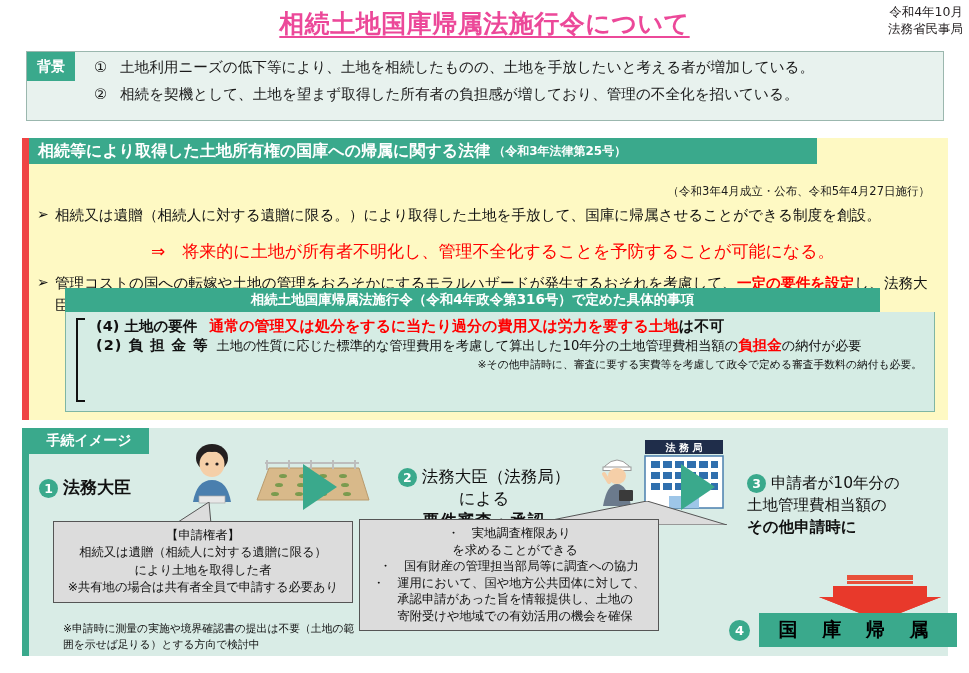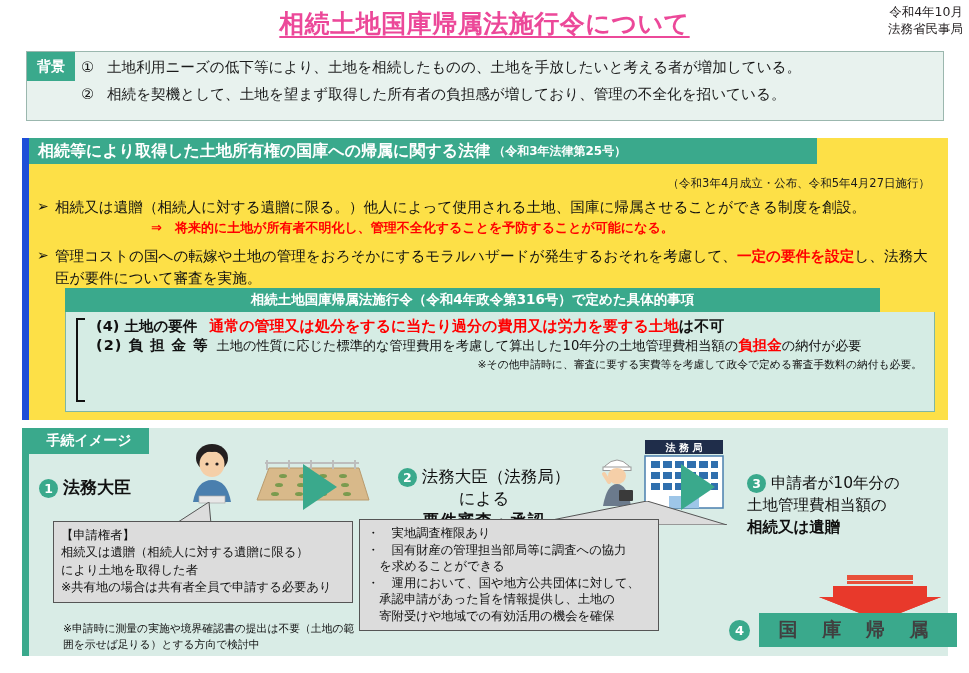--- a/index.html
+++ b/index.html
@@ -22,51 +22,51 @@
     text-underline-offset: 4px;
     text-decoration-thickness: 2px;
   }
   .issuer { position: absolute; right: 6px; top: 4px; text-align: right; line-height: 1.35; }
   .issuer div { font-size: 12.5px; color: #231f20; }
 
   
   .bg-box {
     position: absolute; left: 26px; top: 51px; width: 918px; height: 70px;
     background: #e8f2ee; border: 1px solid #9bb7ae;
-    display: flex; align-items: stretch;
+    display: flex; align-items: stretch; gap: 13px;
   }
   .bg-badge {
     width: 48px; background: #3aa98c; color: #fff;
     display: flex; align-items: center; justify-content: center;
     font-size: 14px; font-weight: bold;
     align-self: flex-start; height: 29px;
   }
   .bg-items { flex: 1; padding: 4px 0 0 6px; }
   .bg-item { display: flex; font-size: 14.6px; color: #1a1a1a; line-height: 1.55; margin-bottom: 4px; }
   .bg-num { width: 26px; flex: none; }
 
   
   .law {
     position: absolute; left: 22px; top: 138px; width: 926px; height: 282px;
-    border-left: 7px solid #1d4ed8;
-    background: #fde047;
+    border-left: 7px solid #ef4444;
+    background: #fef9c3;
   }
   .law-head {
     background: #3aa98c; color: #fff; height: 26px;
     display: flex; align-items: center; padding-left: 9px;
     width: 788px;
   }
   .law-head .h-main { font-size: 16px; font-weight: bold; }
   .law-head .h-sub { font-size: 12px; font-weight: bold; margin-left: 3px; }
-  .law-body { padding: 10px 10px 0 6px; position: relative; }
+  .law-body { padding: 18px 10px 0 6px; position: relative; }
   .enforce { text-align: right; font-size: 11.5px; color: #1a1a1a; padding-right: 8px; margin-top: 2px;}
   .bullet { display: flex; font-size: 14.6px; line-height: 1.5; color: #111; margin-top: 5px; }
   .bullet .mark { width: 20px; flex: none; font-size: 14px; color: #111; padding-left: 2px; }
   .bullet .btxt { flex: 1; }
-  .arrow-line { color: #ff0000; font-size: 13px; margin-left: 96px; display:block; margin-top: 0; font-weight: bold;}
+  .arrow-line { color: #ff0000; font-size: 17px; margin-left: 96px; display:block; margin-top: 13px;}
   .redb { color: #ff0000; font-weight: bold; }
 
   
   .ord {
     position: absolute; left: 36px; top: 150px; width: 870px; height: 112px;
   }
   .ord-head {
     background: #3aa98c; color: #fff; height: 24px; width: 815px;
     display: flex; align-items: center; justify-content: center;
     font-size: 13.5px; font-weight: bold;
@@ -106,30 +106,30 @@
     vertical-align: middle; margin-right: 5px;
   }
   .step1-title { position: absolute; left: 10px; top: 48px; font-size: 17px; font-weight: bold; color: #111; }
   .tri {
     position: absolute; width: 0; height: 0;
     border-top: 23px solid transparent; border-bottom: 23px solid transparent;
     border-left: 34px solid #3aa98c;
   }
   .callout {
     position: absolute; background: #dcdcdc; border: 1px solid #555;
-    font-size: 12.3px; color: #111; line-height: 1.42; padding: 5px 7px;
+    font-size: 12.3px; color: #111; line-height: 1.42; padding: 5px 7px; text-align: center;
   }
   .step2 { position: absolute; left: 330px; top: 38px; width: 250px; text-align: center; }
   .step2 .l1 { font-size: 16.5px; color: #111; }
   .step2 .l2 { font-size: 16.5px; color: #111; }
   .step2 .l3 { font-size: 16.5px; font-weight: bold; color: #111; letter-spacing: 1px; }
   .step3 { position: absolute; left: 718px; top: 44px; font-size: 15.5px; color: #111; line-height: 1.42; }
   .kokko {
     position: absolute; left: 730px; top: 185px; width: 198px; height: 34px;
-    background: #3aa98c; color: #404040; font-size: 19px; font-weight: bold;
+    background: #3aa98c; color: #000000; font-size: 19px; font-weight: bold;
     display: flex; align-items: center; justify-content: center; letter-spacing: 9px;
   }
   .red-arrow-wrap { position: absolute; left: 790px; top: 147px; }
   .footnote-sm { position: absolute; left: 34px; top: 193px; font-size: 10.8px; color: #111; line-height: 1.45; width: 300px;}
 </style>
 </head>
 <body>
 
 <div class="page">
 
@@ -159,21 +159,21 @@
     <div class="law-head">
       <span class="h-main">相続等により取得した土地所有権の国庫への帰属に関する法律</span>
       <span class="h-sub">（令和3年法律第25号）</span>
     </div>
     <div class="law-body">
       <div class="enforce">（令和3年4月成立・公布、令和5年4月27日施行）</div>
 
       <div class="bullet">
         <span class="mark">➢</span>
         <span class="btxt">
-          <span>相続又は遺贈（相続人に対する遺贈に限る。）他人によって使用される土地、国庫に帰属させることができる制度を創設。</span>
+          <span>相続又は遺贈（相続人に対する遺贈に限る。）により取得した土地を手放して、国庫に帰属させることができる制度を創設。</span>
           <span class="arrow-line">⇒　将来的に土地が所有者不明化し、管理不全化することを予防することが可能になる。</span>
         </span>
       </div>
 
       <div class="bullet" style="margin-top:8px;">
         <span class="mark">➢</span>
         <span class="btxt"><span>管理コストの国への転嫁や土地の管理をおろそかにするモラルハザードが発生するおそれを考慮して、</span><span class="redb">一定の要件を設定</span><span>し、法務大臣が要件について審査を実施。</span></span>
       </div>
     </div>
 
@@ -293,31 +293,31 @@
       <rect x="28" y="56" width="30" height="12" fill="#9ec6e8"></rect>
     </svg>
 
     <div class="tri" style="left:652px;top:36px;"></div>
 
     <svg width="200" height="24" style="position:absolute;left:498px;top:73px;">
       <polygon points="0,24 120,0 200,24" fill="#dcdcdc" stroke="#555" stroke-width="1"></polygon>
     </svg>
     <div class="callout" style="left:330px;top:91px;width:300px;line-height:1.35;">
       <div>・　実地調査権限あり</div>
+      <div>　を求めることができる</div>
       <div>・　国有財産の管理担当部局等に調査への協力</div>
-      <div>　を求めることができる</div>
       <div>・　運用において、国や地方公共団体に対して、</div>
       <div>　承認申請があった旨を情報提供し、土地の</div>
       <div>　寄附受けや地域での有効活用の機会を確保</div>
     </div>
 
     <div class="step3">
       <div><span class="circ">3</span><span>申請者が10年分の</span></div>
       <div>土地管理費相当額の</div>
-      <div style="font-weight:bold">相続又は遺贈</div>
+      <div style="font-weight:bold">その他申請時に</div>
     </div>
 
     <svg width="122" height="46" class="red-arrow-wrap">
       <rect x="28" y="0" width="66" height="5" fill="#e8503a"></rect>
       <rect x="28" y="6" width="66" height="3" fill="#e8503a"></rect>
       <polygon points="14,11 108,11 108,22 122,22 61,46 0,22 14,22" fill="#e8392b"></polygon>
       <polygon points="14,11 108,11 108,22 122,22 61,46 0,22 14,22" fill="#e8392b"></polygon>
     </svg>
 
     <span class="circ" style="position:absolute;left:700px;top:192px;width:21px;height:21px;font-size:13px;">4</span>

